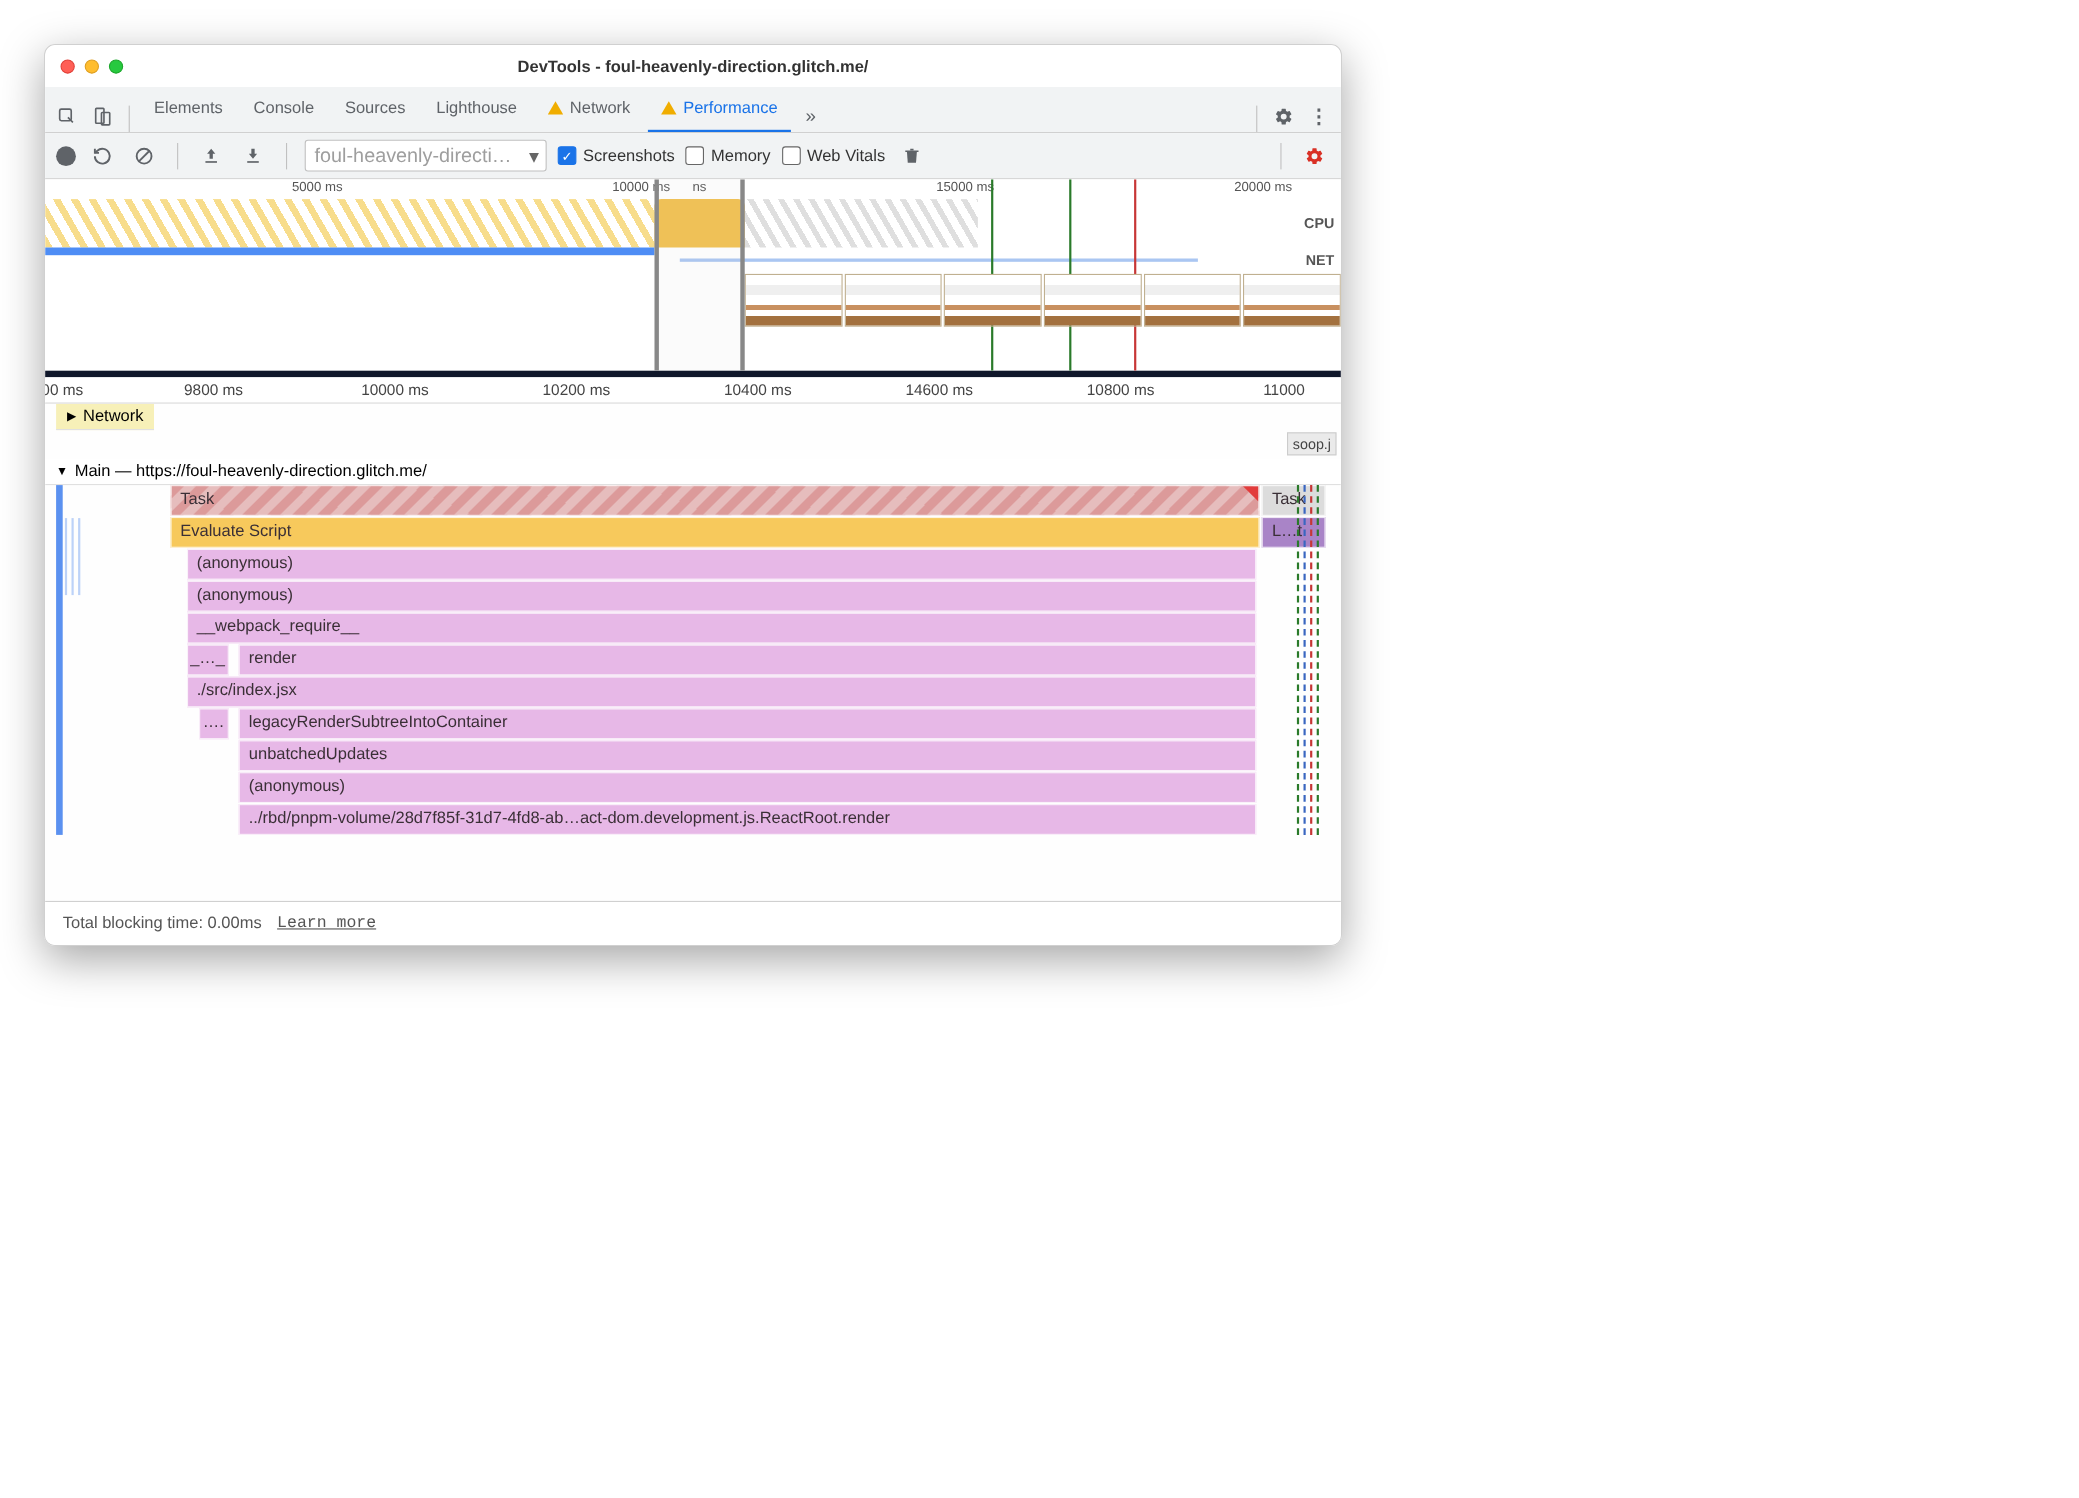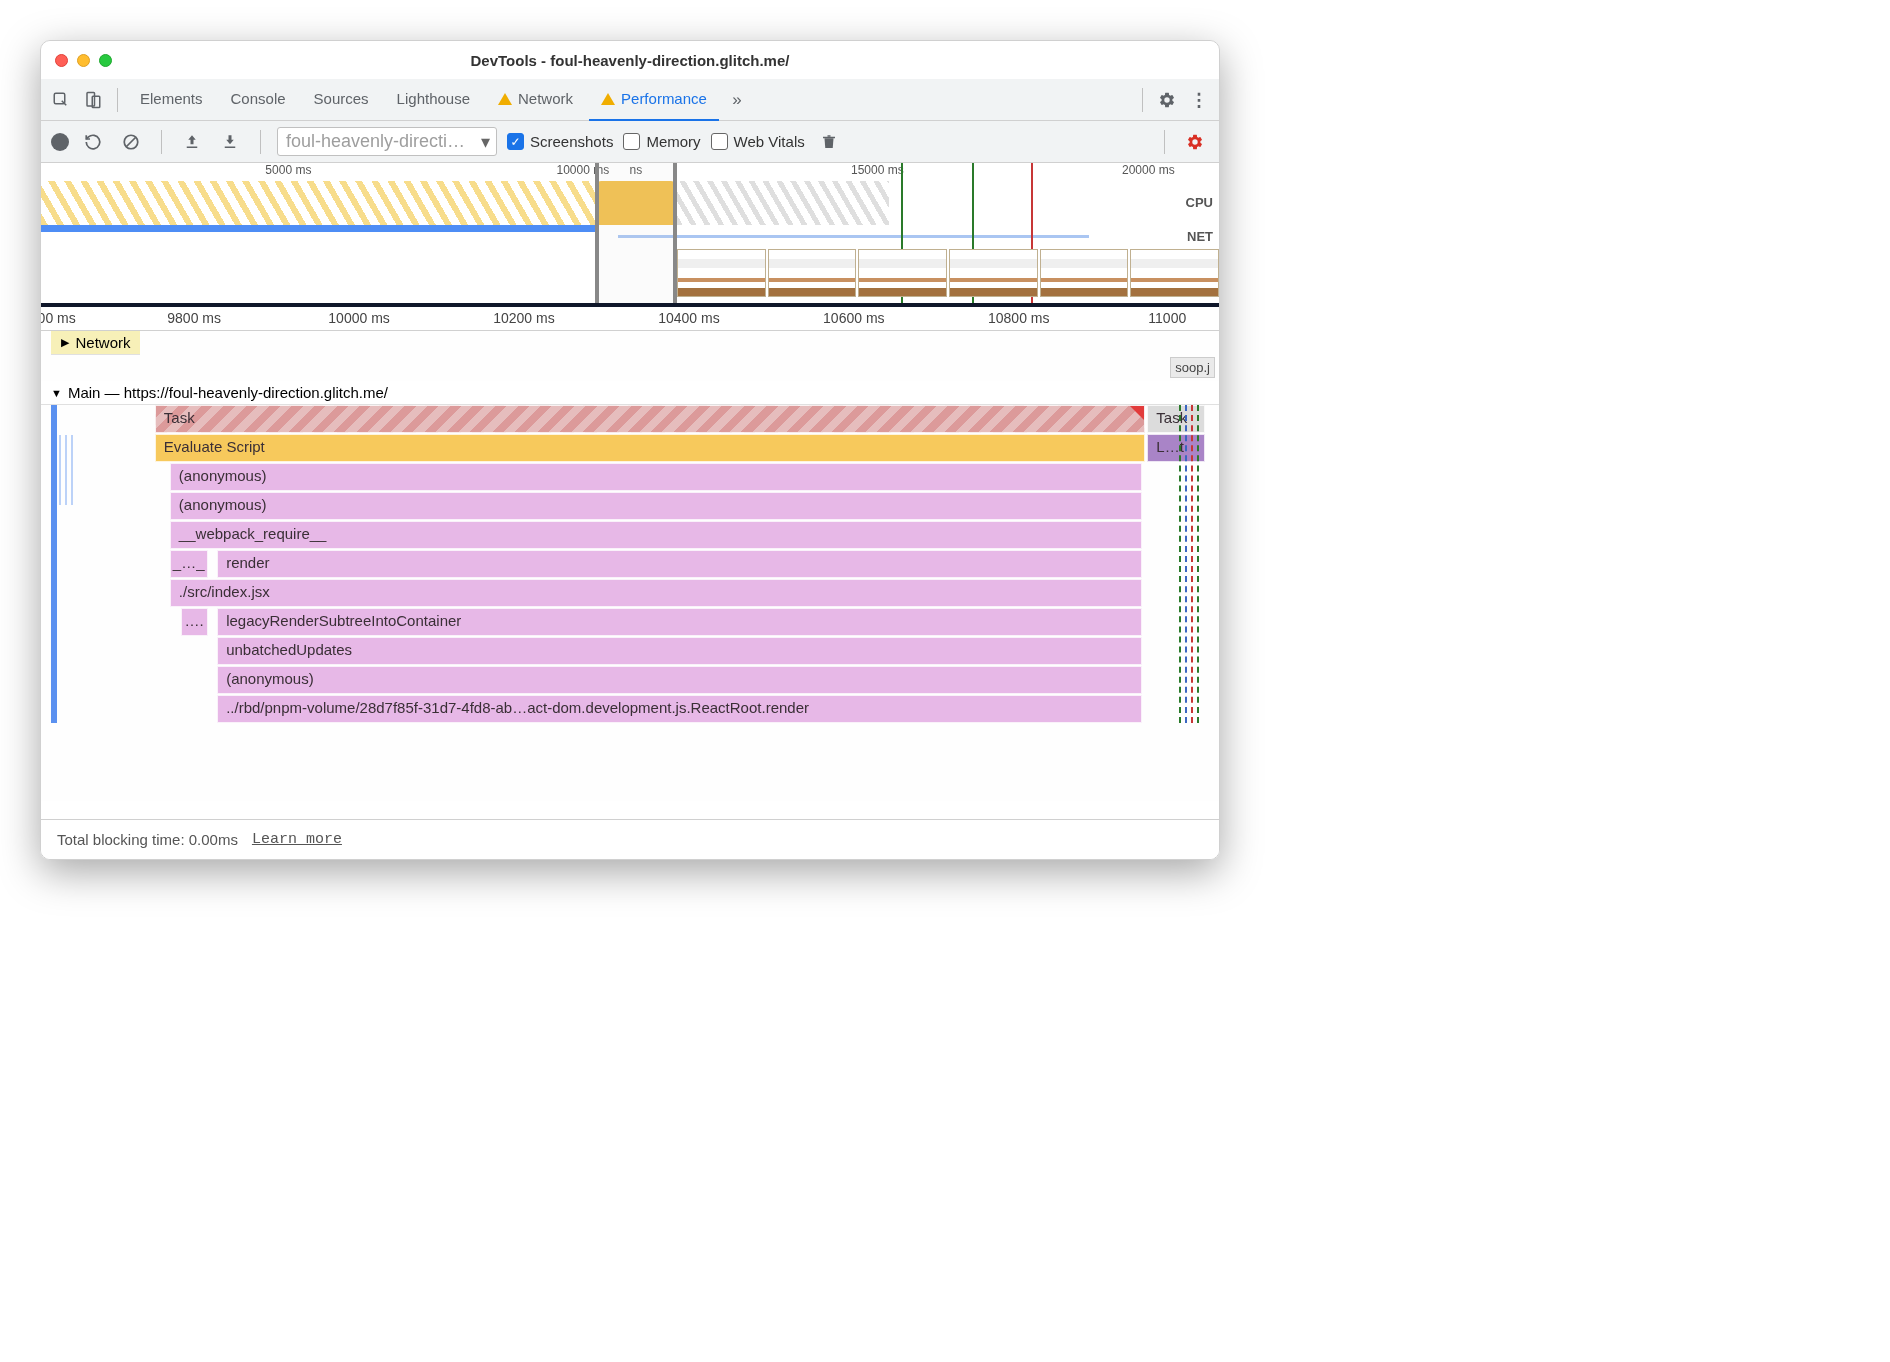--- a/index.html
+++ b/index.html
@@ -31,21 +31,21 @@
 .dot { width: 13px; height: 13px; border-radius: 50%; }
 .dot.red { background:#ff5f56; border:1px solid #e14139;}
 .dot.yellow { background:#ffbd2e; border:1px solid #dfa023;}
 .dot.green { background:#27c93f; border:1px solid #1fa82e;}
 .title-text { flex:1; text-align:center; font-weight:600; color:#333; font-size:15px;}
 
 
 .tabs-row {
   height: 42px;
   display: flex;
-  align-items: center;
+  align-items: flex-end;
   border-bottom: 1px solid #d0d0d0;
   background: #f1f3f4;
   padding: 0 6px;
   gap: 4px;
 }
 .icon-btn {
   width: 28px; height: 28px;
   display:flex; align-items:center; justify-content:center;
   color:#5f6368;
   border-radius:3px;
@@ -79,22 +79,22 @@
 }
 .dropdown::after{ content:"▾"; position:absolute; right:6px; color:#666;}
 .chk { display:flex; align-items:center; gap:6px; color:#333; font-size:15px;}
 .checkbox { width:17px; height:17px; border:1.5px solid #666; border-radius:3px; display:inline-flex; align-items:center; justify-content:center; background:#fff;}
 .checkbox.checked { background:#1a73e8; border-color:#1a73e8; color:#fff;}
 .checkbox.checked::after{content:"✓"; font-size:12px; line-height:1;}
 
 
 .overview {
   position: relative;
-  height: 144px;
-  border-bottom:4px solid #0f172a;
+  height: 180px;
+  border-bottom:6px solid #0f172a;
   background:#fff;
   overflow:hidden;
 }
 .overview .ticks {
   position:absolute; top:0; left:0; right:0; height:18px;
   display:flex; font-size:12px; color:#555;
 }
 .overview .ticks span { position:absolute; transform:translateX(-50%);}
 .overview .activity { position:absolute; top:18px; left:0; right:0; height:44px; }
 .overview .cpu-diag {
@@ -317,21 +317,21 @@
     <div class="thumb"></div>
   </div>
 </div>
 
 <div class="detail-ruler">
   <span style="left:1%">500 ms</span>
   <span style="left:13%">9800 ms</span>
   <span style="left:27%">10000 ms</span>
   <span style="left:41%">10200 ms</span>
   <span style="left:55%">10400 ms</span>
-  <span style="left:69%">10600 ms</span>
+  <span style="left:69%">14600 ms</span>
   <span style="left:83%">10800 ms</span>
   <span style="left:96%">11000 ms</span>
 </div>
 
 <div class="tracks">
   <div class="track-header" style="width:fit-content; margin-left:10px;">
     <span class="arrow">▶</span>
     <span>Network</span>
   </div>
   <div class="network-row">

